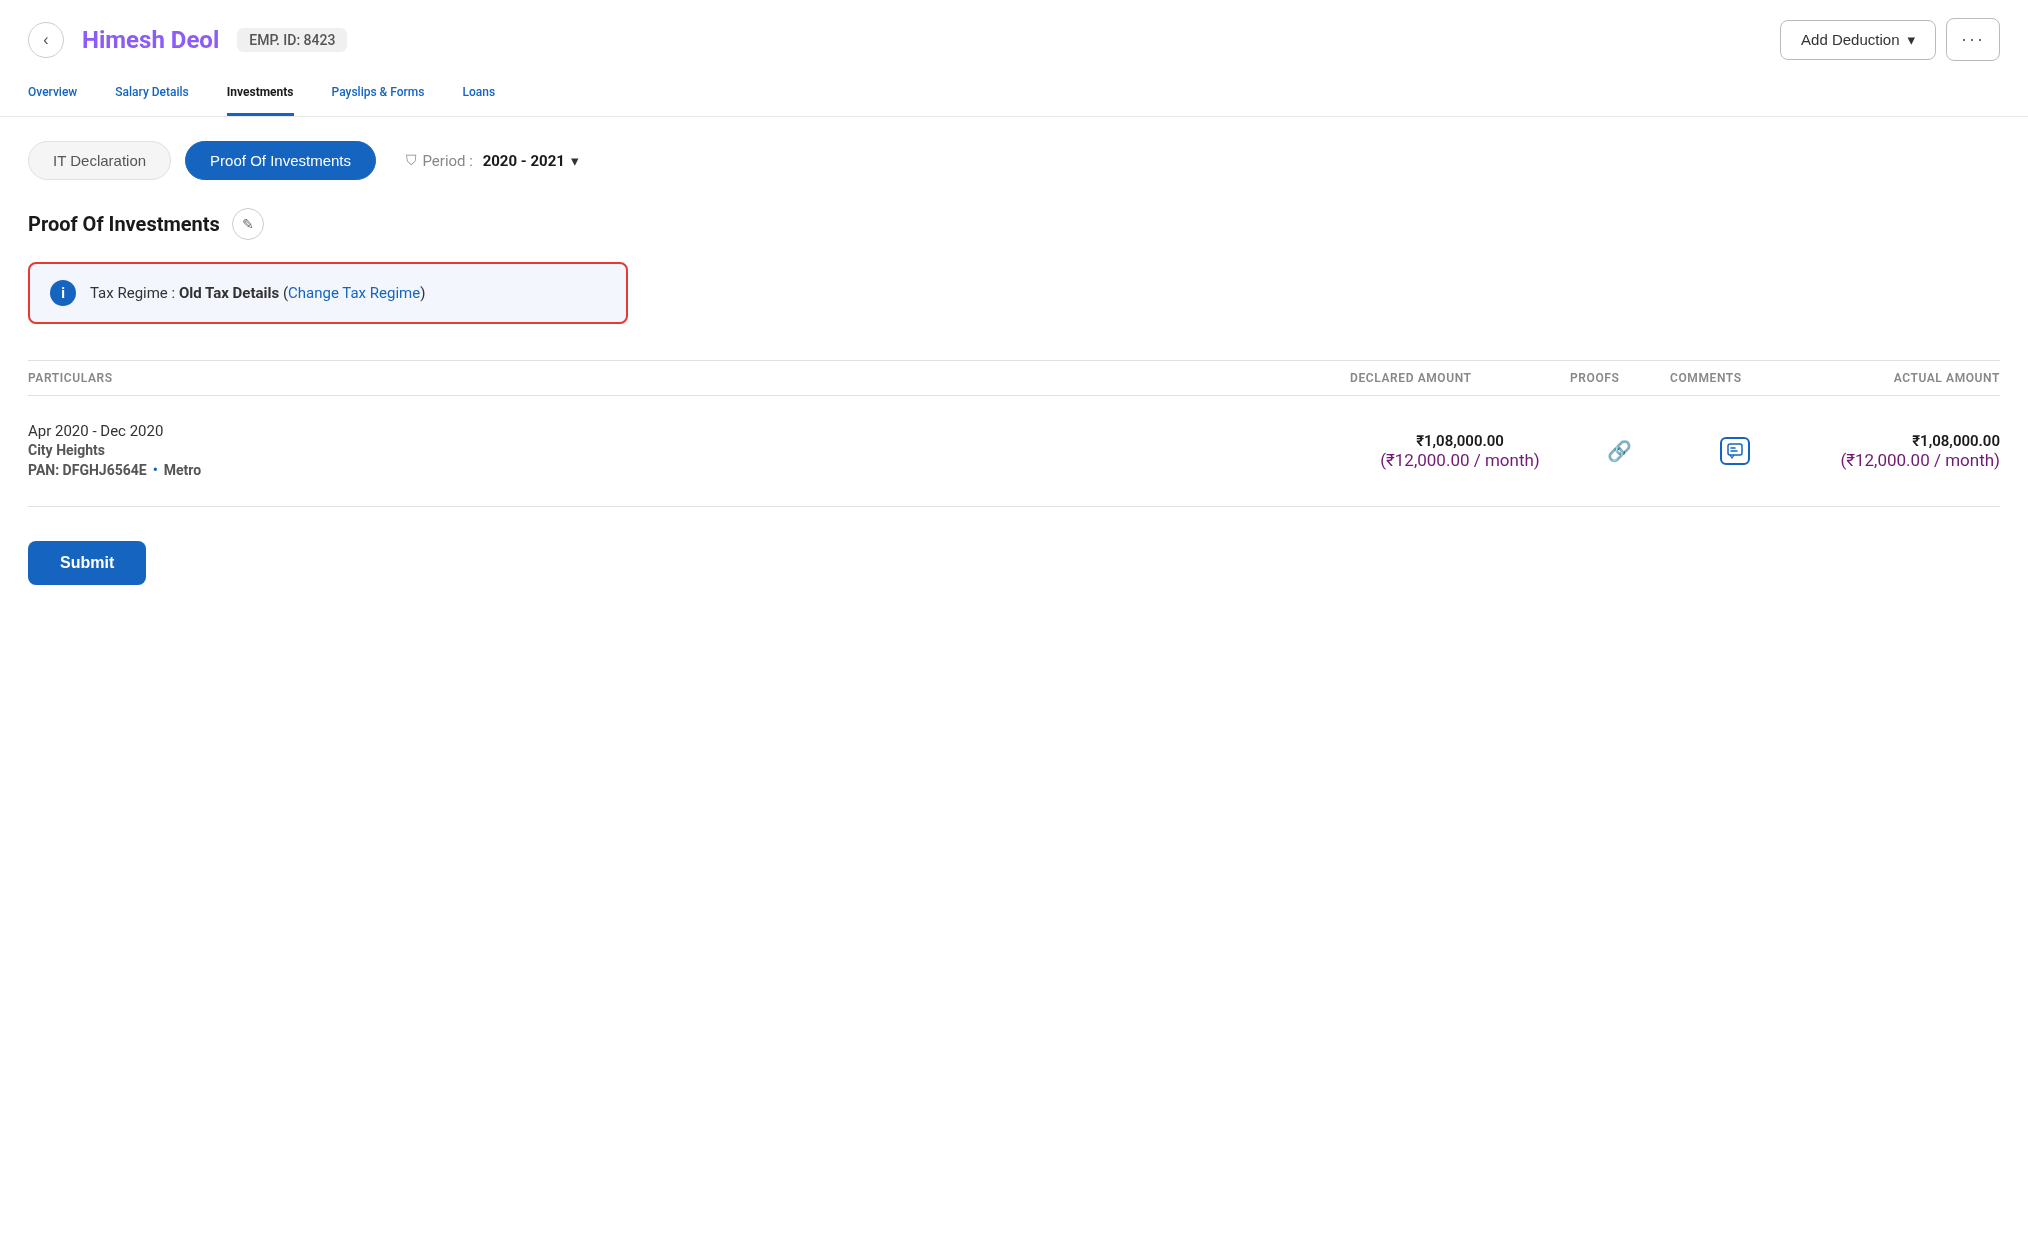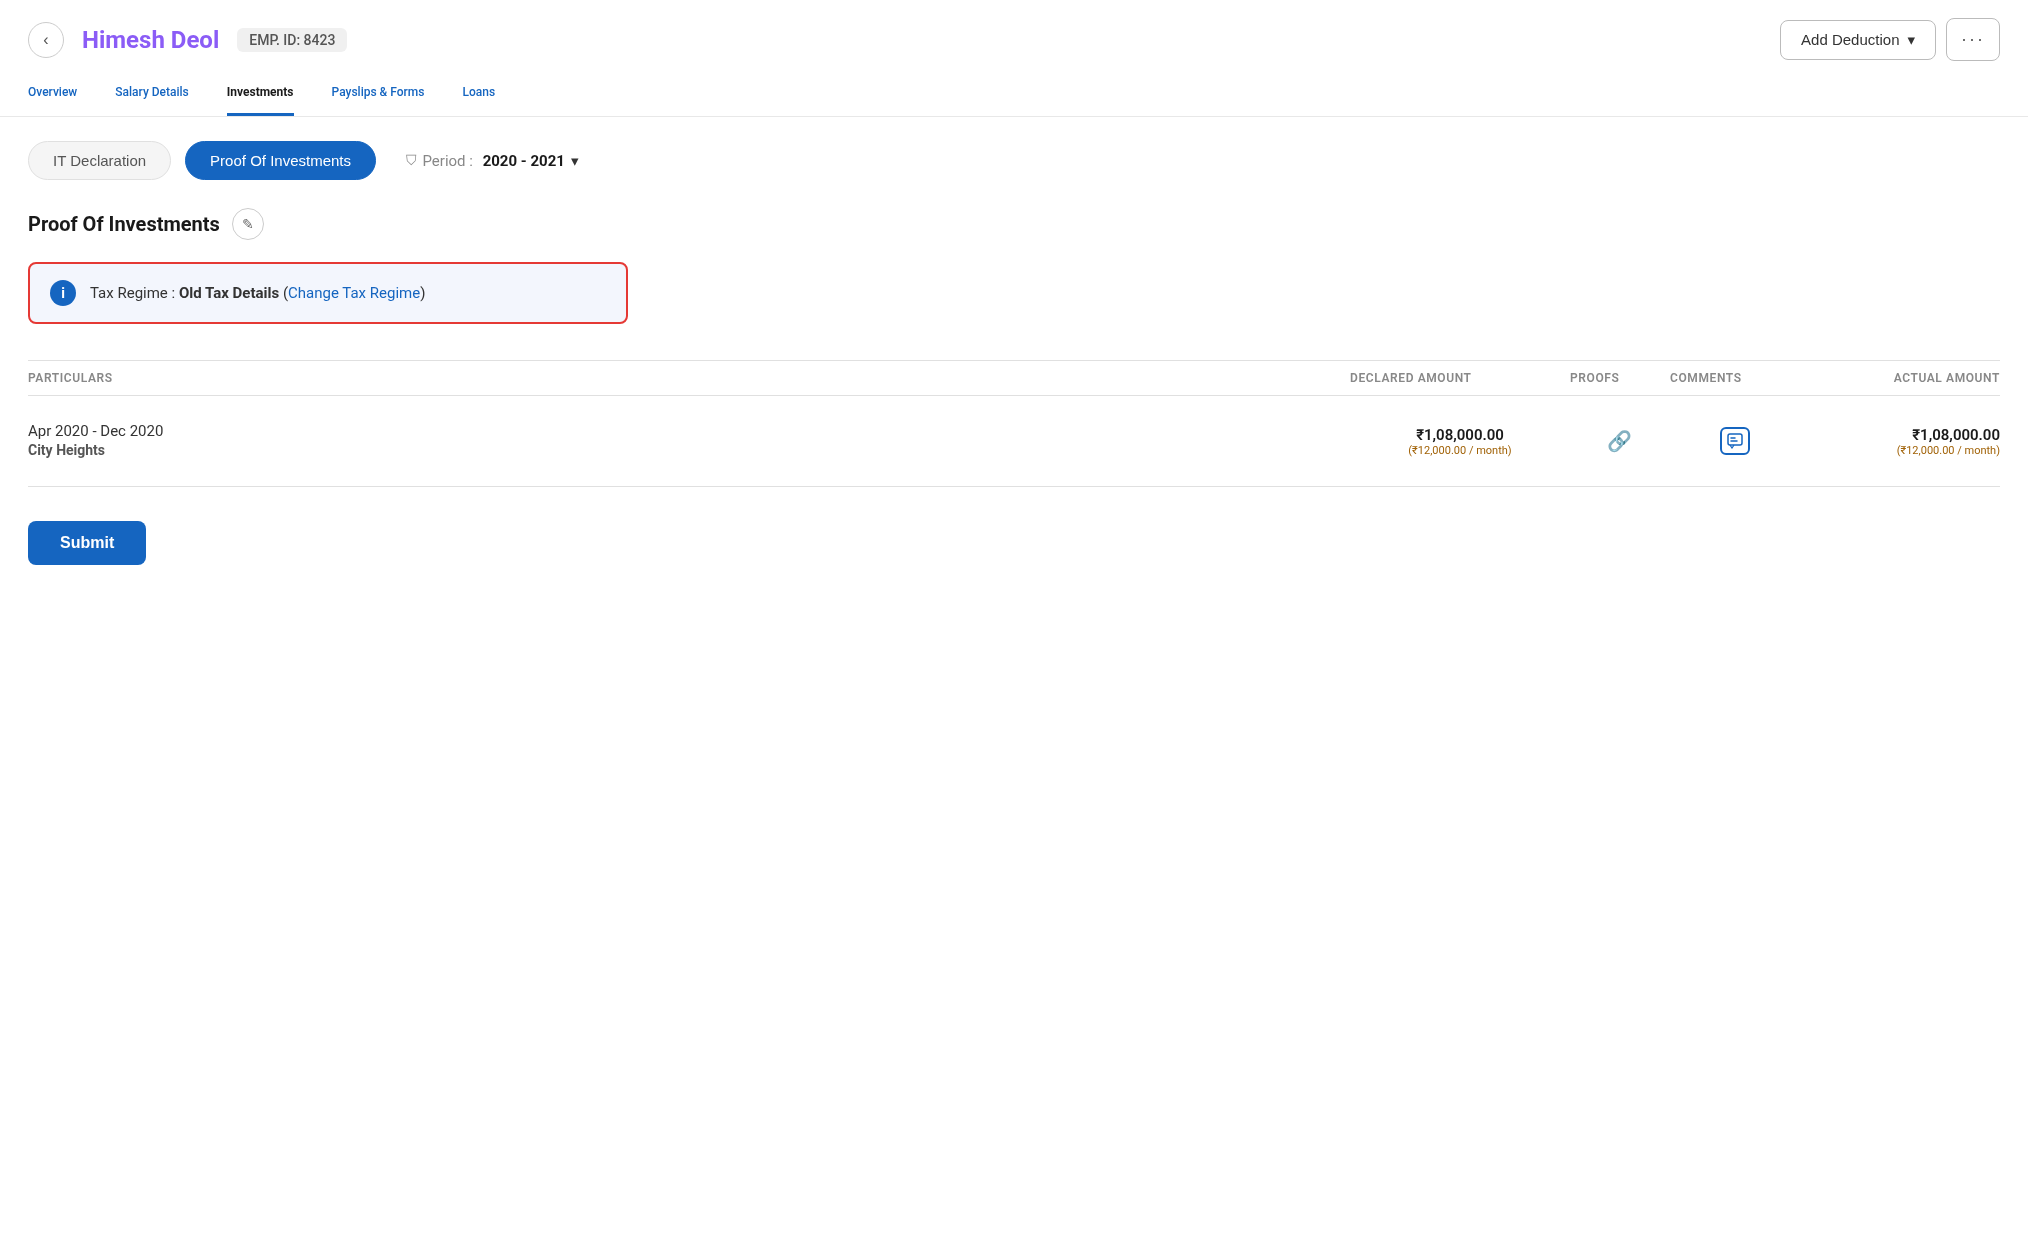--- a/index.html
+++ b/index.html
@@ -249,22 +249,22 @@
     }
     .row-amount {
       text-align: center;
     }
     .amount-main {
       font-size: 15px;
       font-weight: 600;
       color: #1a1a1a;
     }
     .amount-sub {
-      font-size: 11px;
-      color: #a16207;
+      font-size: 17px;
+      color: #701a75;
     }
     .row-proofs {
       text-align: center;
     }
     .row-comments {
       text-align: center;
     }
     .row-actual {
       text-align: right;
     }
@@ -386,20 +386,23 @@
   </div>
 
   
 
   
   <div class="table-row-data">
 
     <div>
       <div class="row-main">Apr 2020 - Dec 2020</div>
       <div class="row-sub-info">City Heights</div>
+      <div class="row-sub-info">
+        <span>PAN: DFGHJ6564E</span><span class="dot-separator">•</span><span>Metro</span>
+      </div>
     </div>
 
     <div class="row-amount">
       <div class="amount-main">₹1,08,000.00</div>
       <div class="amount-sub">(₹12,000.00 / month)</div>
     </div>
 
     <div class="row-proofs">
       <span class="paperclip-icon">🔗</span>
     </div>

